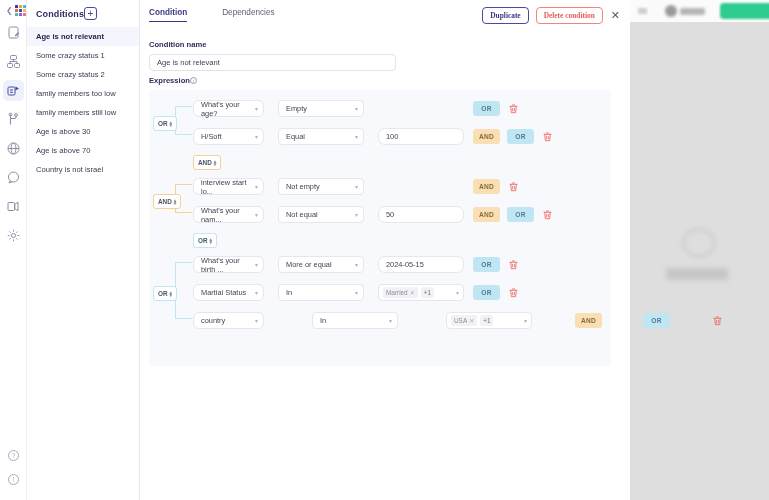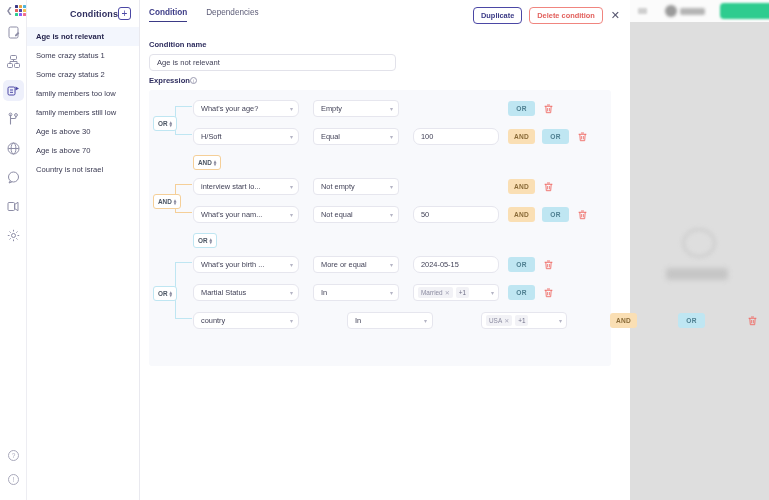--- a/index.html
+++ b/index.html
@@ -70,48 +70,48 @@
   .rail-item svg { display: block; }
   .rail-bottom { position: absolute; left: 0; bottom: 8px; width: 27px; }
   .rail-bottom .rail-item { margin-bottom: 2px; height: 22px; }
 
   
   .list-panel {
     position: absolute; left: 27px; top: 0; width: 113px; height: 500px;
     background: #ffffff; border-right: 1px solid #e9e9ef;
   }
   .list-head {
-    height: 27px; display: flex; align-items: center; justify-content: flex-end;
+    height: 27px; display: flex; align-items: center; justify-content: flex-start;
     padding: 0 8px 0 9px;
   }
   .list-title { font-size: 9px; font-weight: bold; color: #2f2e5f; letter-spacing: .1px; }
   .add-btn {
     width: 13px; height: 13px; border: 1px solid #4b47a5; border-radius: 3px;
     color: #4b47a5; font-size: 10px; line-height: 11px; text-align: center;
     cursor: pointer; background: #fff;
   }
   .cond-item {
     height: 19px; display: flex; align-items: center; padding-left: 9px;
     font-size: 7.6px; color: #3a3a52; cursor: pointer; white-space: nowrap;
   }
   .cond-item.selected { background: #f3f6fd; font-weight: bold; color: #25244d; }
 
   
   .main {
     position: absolute; left: 140px; top: 0; width: 490px; height: 500px;
     background: #ffffff;
   }
   .main-head { position: relative; height: 33px; }
-  .tabs { position: absolute; left: 9px; top: 8px; display: flex; gap: 19px; }
+  .tabs { position: absolute; left: 9px; top: 8px; display: flex; gap: 35px; }
   .tab { font-size: 8.2px; color: #5c5c77; padding-bottom: 4px; cursor: pointer; }
   .tab.active { color: #3b3a86; font-weight: bold; border-bottom: 1.6px solid #3b3a86; }
   .head-actions { position: absolute; right: 9px; top: 7px; display: flex; align-items: center; gap: 7px; }
   .btn {
     font-size: 7.4px; padding: 4px 7px; border-radius: 4px; background: #fff;
-    cursor: pointer; white-space: nowrap; font-weight: bold; line-height: 1;
+    cursor: pointer; white-space: nowrap; font-weight: bold; line-height: 1; font-family: Liberation Serif, serif;
   }
   .btn-duplicate { border: 1px solid #4b47a5; color: #3b3a86; }
   .btn-delete { border: 1px solid #f0857f; color: #e2605c; }
   .close-x { font-size: 11px; color: #55556e; cursor: pointer; line-height: 1; padding: 0 1px; }
 
   .field-label { font-size: 7.6px; font-weight: bold; color: #2f2e5f; }
   .cond-name-wrap { position: absolute; left: 9px; top: 40px; width: 247px; }
   .cond-name-input {
     margin-top: 5px; width: 247px; height: 17px; border: 1px solid #e2e2ea;
     border-radius: 4px; background: #fff; font-size: 7.6px; color: #3f3f55;
@@ -130,21 +130,21 @@
     position: absolute; left: 9px; top: 90px; width: 462px; height: 276px;
     background: #f8f9fc; border-radius: 3px;
   }
   .row { position: relative; height: 21px; display: flex; align-items: center; }
   .select {
     height: 17px; border: 1px solid #e6e6ee; border-radius: 4px; background: #fff;
     font-size: 7.4px; color: #3f3f55; display: flex; align-items: center;
     justify-content: space-between; padding: 0 5px 0 7px; cursor: pointer;
   }
   .chev { color: #b4b4c4; font-size: 6px; margin-left: 4px; }
-  .sel-field { width: 106px; border-radius: 6px; }
+  .sel-field { width: 71px; border-radius: 6px; }
   .sel-op { width: 86px; }
   .val-input {
     width: 86px; height: 17px; border: 1px solid #e6e6ee; border-radius: 7px;
     background: #fff; font-size: 7.4px; color: #3f3f55; padding: 0 7px;
     display: flex; align-items: center; text-align: right;
   }
   .multi {
     width: 86px; height: 17px; border: 1px solid #e6e6ee; border-radius: 4px;
     background: #fff; display: flex; align-items: center; padding: 0 4px 0 4px; gap: 3px;
   }

